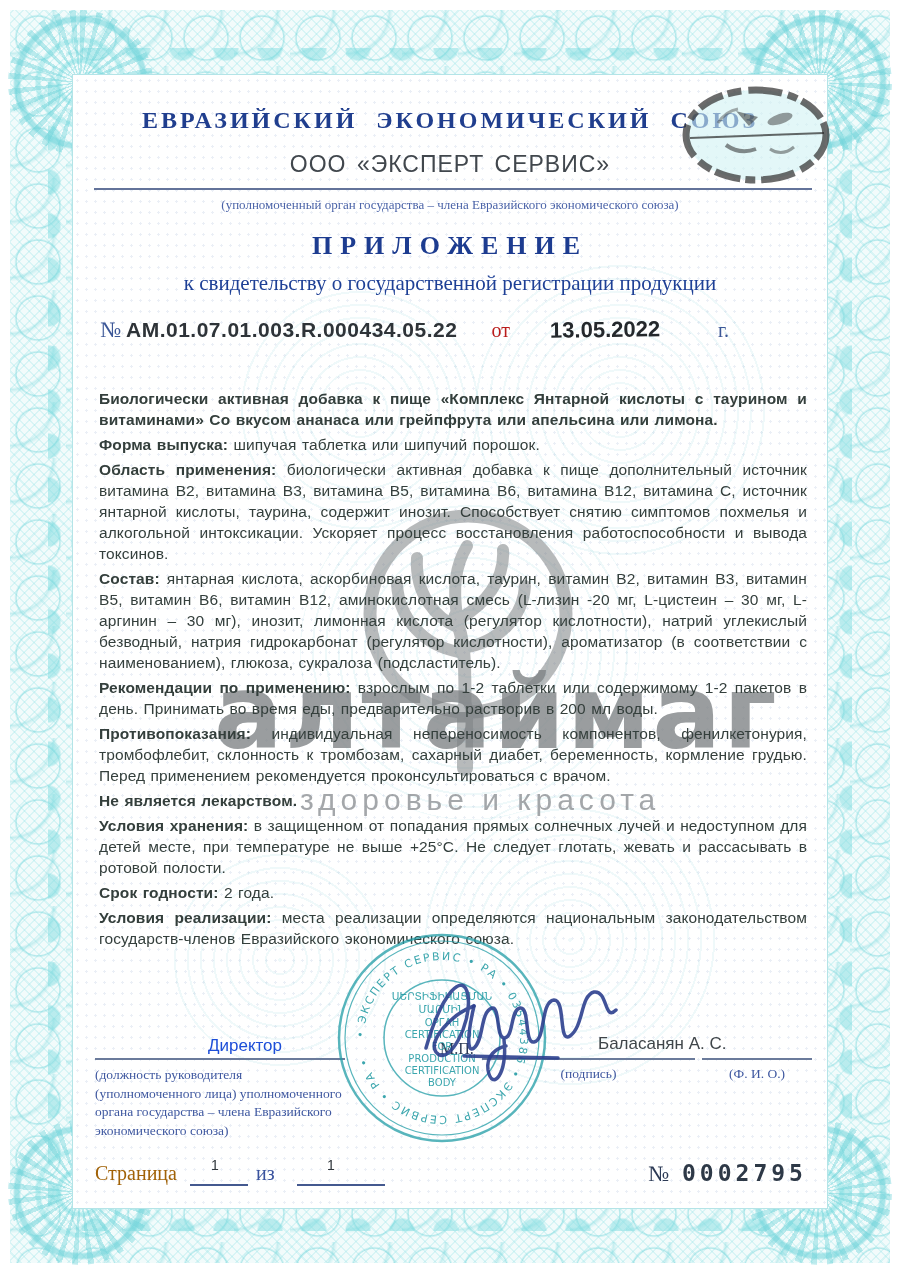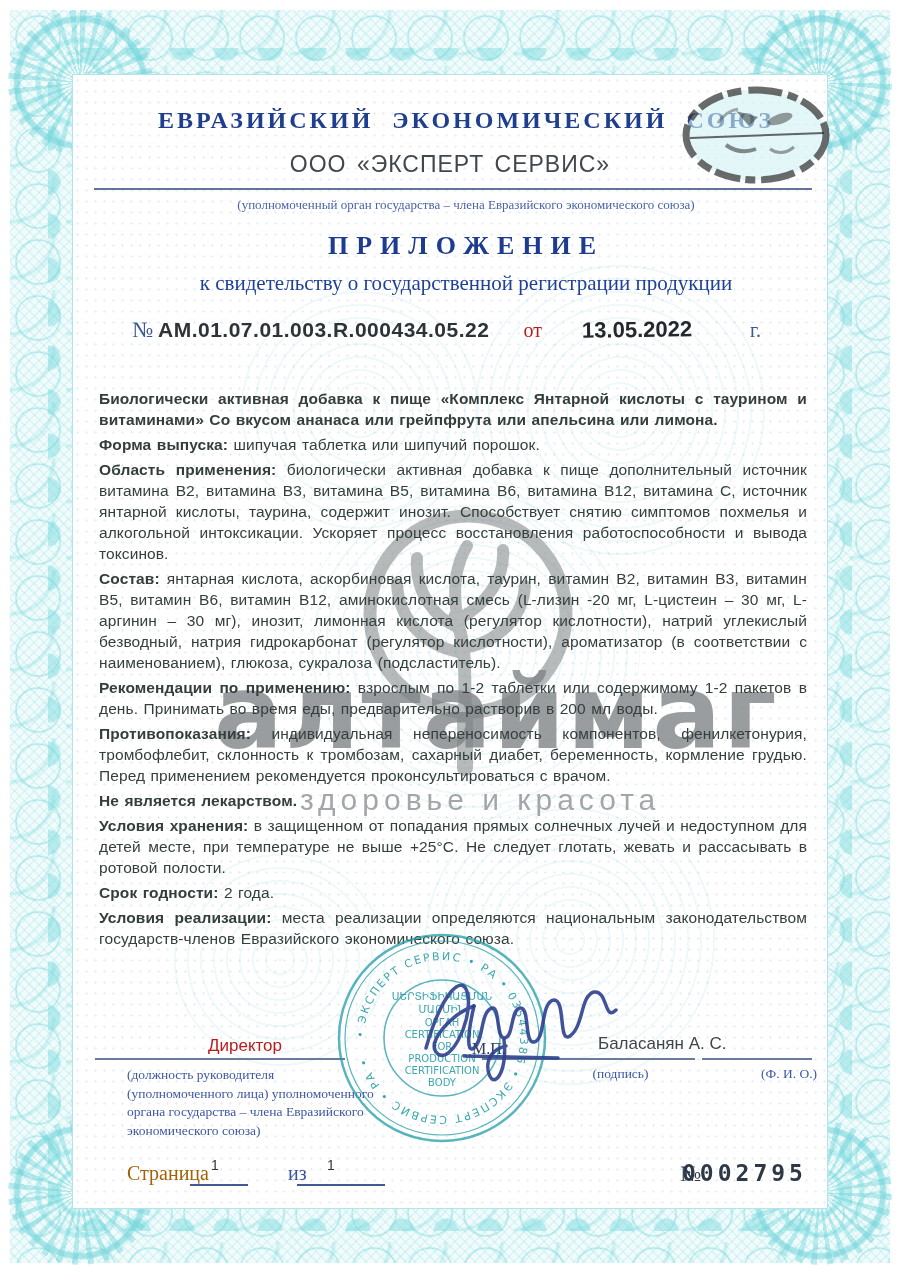--- a/index.html
+++ b/index.html
@@ -36,21 +36,21 @@
   .inner{position:absolute;left:72px;right:72px;top:74px;bottom:64px;background:#ffffff;
     border:1px solid #b4e4e7;z-index:4;
     background-image:radial-gradient(rgba(120,150,195,.15) 1px, transparent 1.3px);
     background-size:9px 11px;}
   
   .gc{position:absolute;border-radius:50%;z-index:5;
     background:repeating-radial-gradient(circle, rgba(100,195,205,.10) 0 2px, transparent 2px 13px);}
   
   .abs{position:absolute;z-index:10;}
   .ctr{left:0;right:0;text-align:center;}
-  .serif{font-family:"Liberation Serif","DejaVu Serif",serif;margin-left:32px;}
+  .serif{font-family:"Liberation Serif","DejaVu Serif",serif;}
   .union-title{top:107px;font-size:24px;font-weight:700;letter-spacing:3px;word-spacing:10px;color:#203e8e;}
   .org-name{top:151px;font-size:23px;color:#41474d;letter-spacing:1px;word-spacing:3px;}
   .rule{top:188px;left:94px;width:718px;border-top:2px solid #63739a;height:0;}
   .org-role{top:197px;font-size:13px;color:#4a63a8;}
   .main-title{top:231px;font-size:26px;font-weight:700;letter-spacing:8px;color:#1d3c90;}
   .subtitle{top:271px;font-size:21px;color:#1e4096;}
   .reg-row{top:317px;left:100px;width:712px;display:flex;align-items:baseline;z-index:10;position:absolute;}
   .reg-no{font-size:22px;color:#3c5797;}
   .reg-num{font-size:21px;font-weight:700;color:#2e3338;margin-left:5px;letter-spacing:.5px;}
   .reg-ot{font-size:20px;color:#b91c1c;margin-left:34px;}
@@ -59,21 +59,21 @@
   .body-block{top:384px;left:95px;width:716px;font-size:15.5px;line-height:21px;color:#343f3c;
     text-align:justify;letter-spacing:.1px;word-spacing:1px;}
   .bp{margin:4px;}
   .bp b{font-weight:700;}
   
   .wm-brand{top:662px;left:214px;font-size:102px;font-weight:700;letter-spacing:2px;
     color:rgba(125,129,132,.78);z-index:9;font-family:"DejaVu Sans",sans-serif;line-height:1;}
   .wm-tagline{top:783px;left:300px;font-size:30px;letter-spacing:5px;color:rgba(148,152,155,.85);z-index:9;}
   .wm-logo{top:496px;left:343px;z-index:9;opacity:.55;}
   
-  .sig-label{top:1036px;left:150px;width:190px;text-align:center;font-size:17px;color:#b91c1c;}
+  .sig-label{top:1036px;left:150px;width:190px;text-align:center;font-size:17px;color:#1d4ed8;}
   .line{border-bottom:2px solid #6b7b9b;height:0;}
   .line-left{top:1058px;left:95px;width:250px;}
   .line-mid{top:1058px;left:482px;width:213px;}
   .line-right{top:1058px;left:702px;width:110px;}
   .sig-note{top:1066px;left:95px;font-size:13.5px;line-height:18.5px;color:#3f58a0;}
   .mp{top:1040px;left:440px;font-size:16px;color:#2c3b56;z-index:10;}
   .podpis{top:1066px;left:482px;width:213px;text-align:center;font-size:13.5px;color:#3f58a0;z-index:12;}
   .fio-name{top:1034px;left:598px;font-size:17px;color:#3f4549;z-index:12;}
   .fio-note{top:1066px;left:702px;width:110px;text-align:center;font-size:13.5px;color:#3f58a0;}
   .seal{top:928px;left:332px;z-index:11;}

